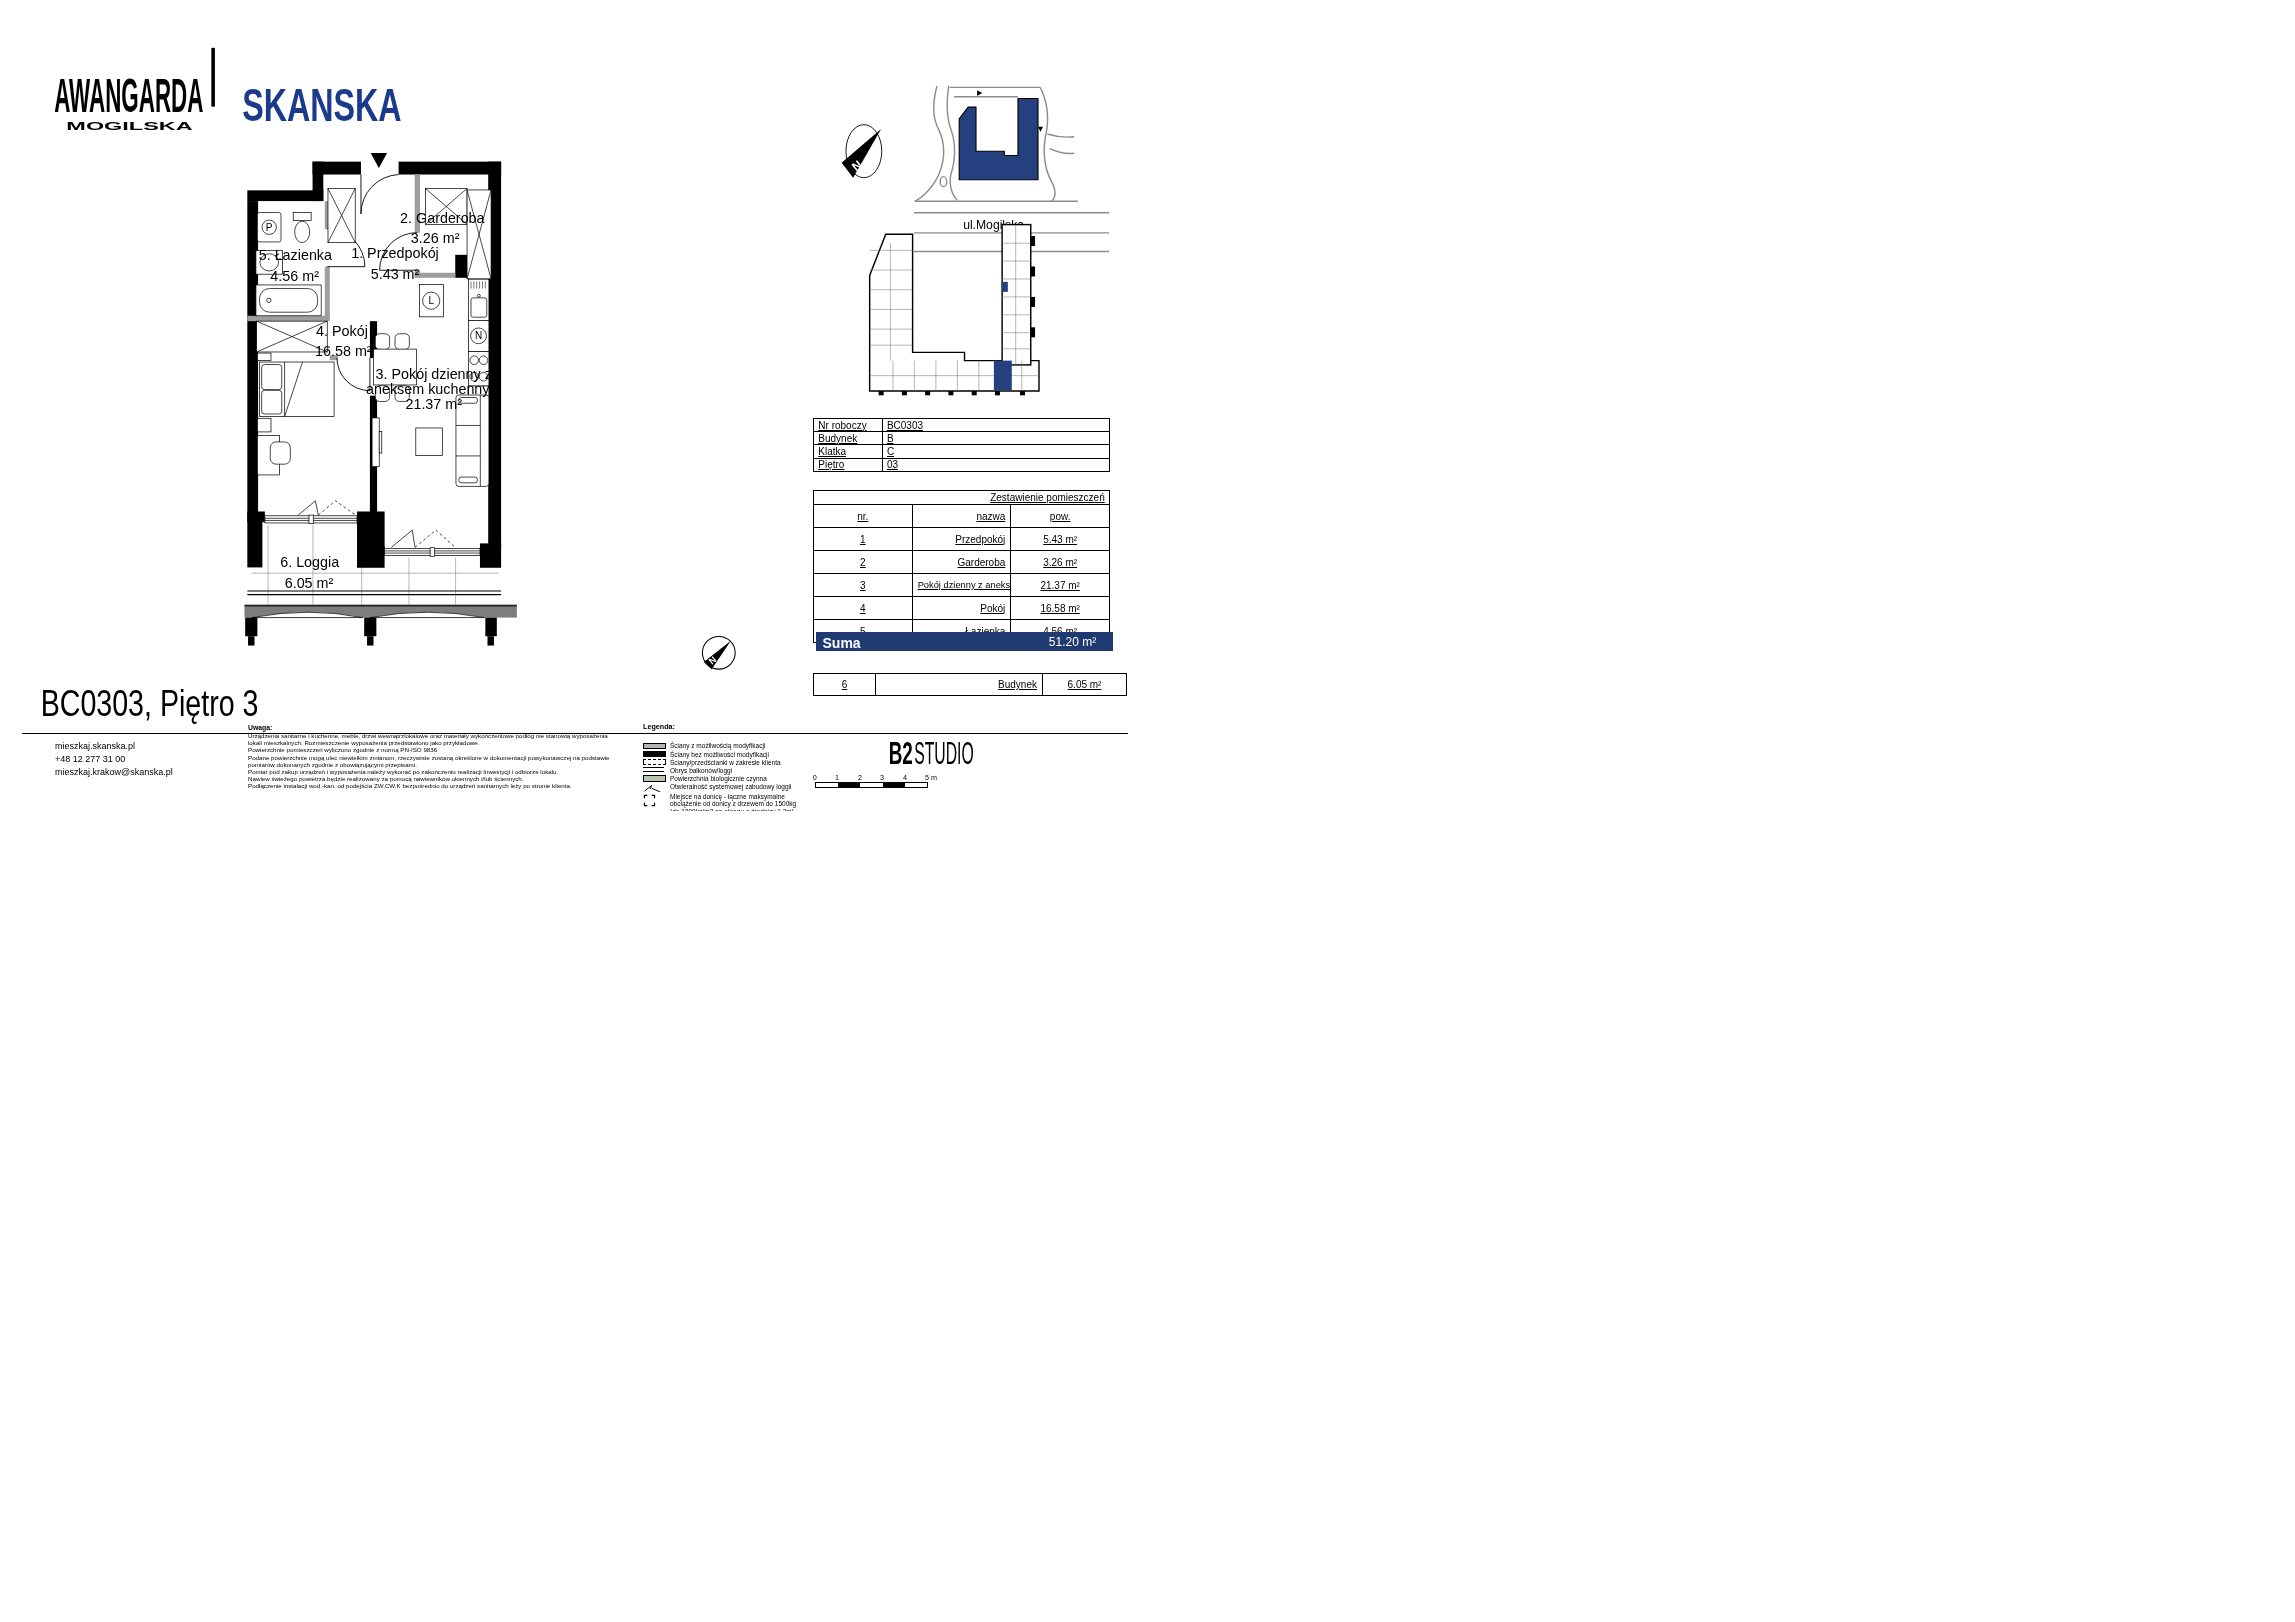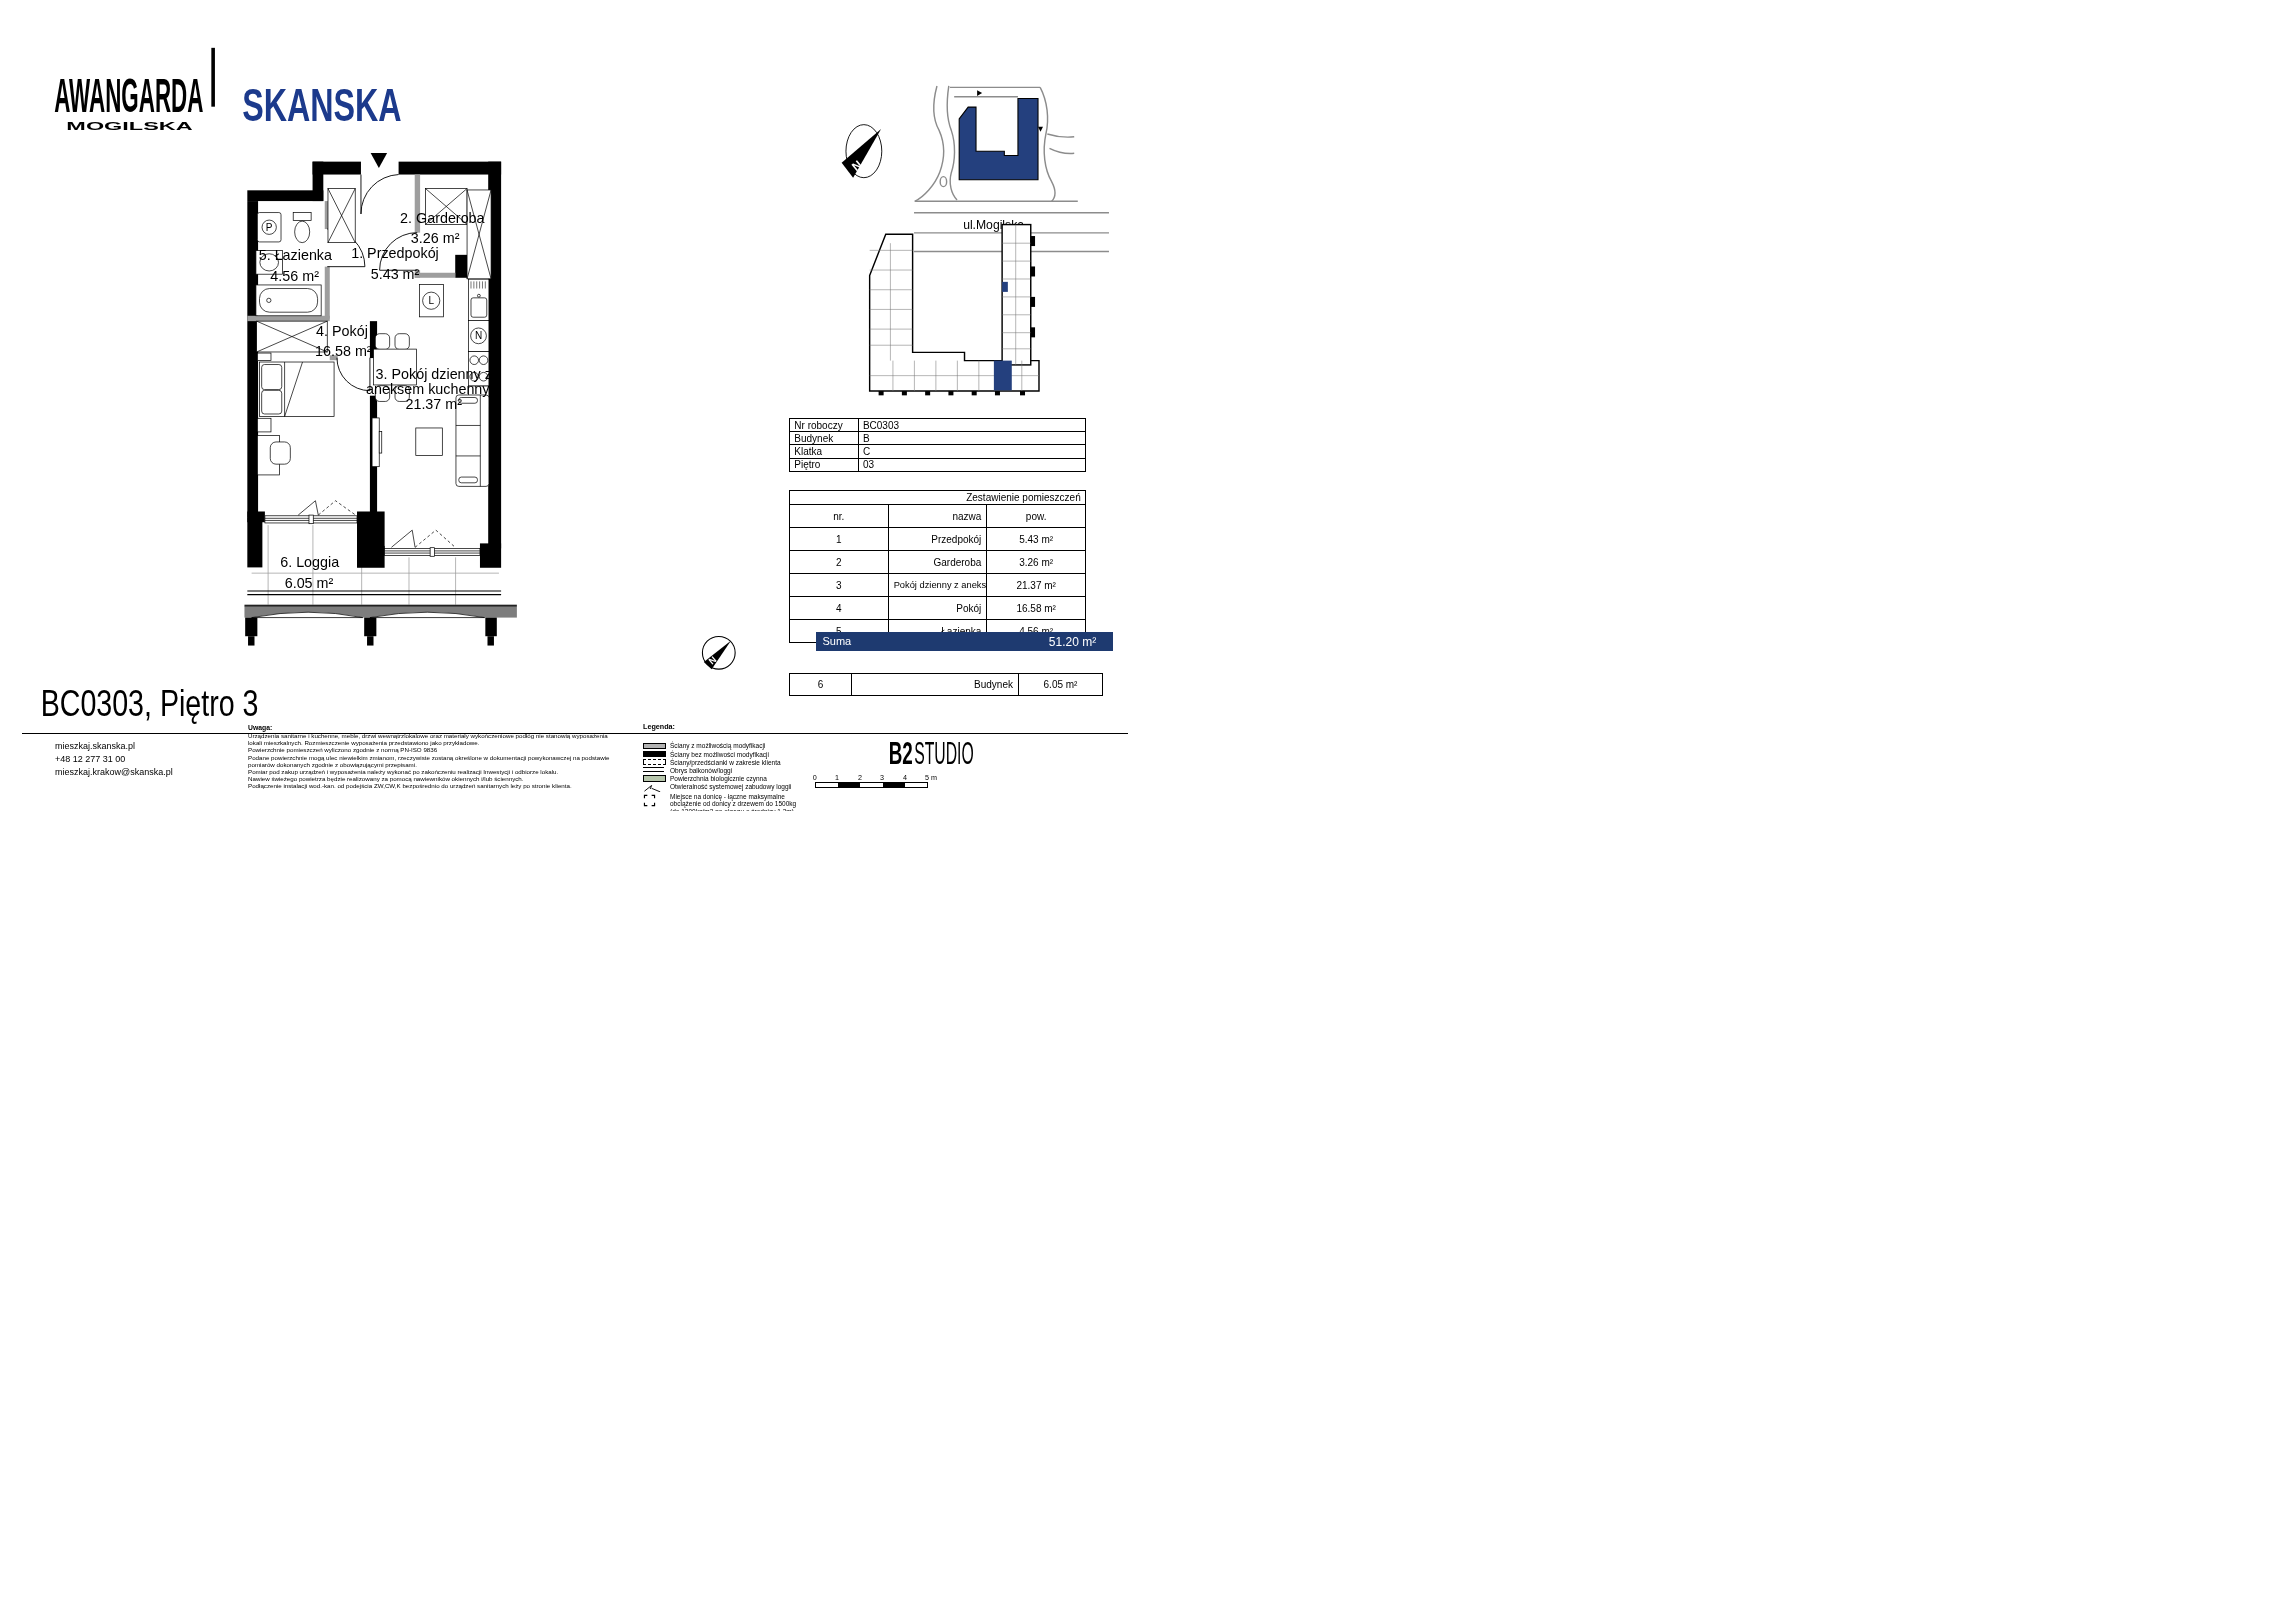--- a/index.html
+++ b/index.html
@@ -1,34 +1,34 @@
 <!DOCTYPE html>
 <html style="font-size:11.5px"><head>
 <meta charset="utf-8">
 <style>
   html,body{margin:0;padding:0;background:#fff;}
   body{width:1148px;height:811px;position:relative;font-family:"Liberation Sans",sans-serif;color:#000;overflow:hidden;}
   .abs{position:absolute;}
   svg text{font-family:"Liberation Sans",sans-serif;}
   
-  .tbl{position:absolute;left:789px;width:297px;border-collapse:collapse;table-layout:fixed;}
+  .tbl{position:absolute;left:813px;width:297px;border-collapse:collapse;table-layout:fixed;text-decoration:underline;}
   .tbl td,.tbl th{border:0.7px solid #000;font-weight:400;overflow:hidden;white-space:nowrap;}
   .tbl{border:1.4px solid #000;}
   #unit-table{top:418px;font-size:10px;}
   #unit-table td{height:12.2px;padding:0 4.3px;}
   #unit-table td.lbl{width:59px;text-align:left;}
   #unit-table td.val{text-align:left;}
   #rooms-table{top:490px;font-size:10px;}
   #rooms-table .title-row td{height:13px;font-size:10px;padding:0 4.3px;text-align:right;}
   #rooms-table td{height:20px;}
   .col-nr{width:59px;text-align:center;margin-left:44px;}
   .col-name{width:156px;text-align:right;padding:0 5px;}
   .col-pow{width:81px;text-align:center;}
   #suma-bar{position:absolute;left:816px;top:632px;width:297px;height:19.4px;background:#1e3a70;color:#fff;}
-  #suma-bar .s-lbl{position:absolute;left:6.5px;top:2.9px;font-size:11px;font-weight:400;}
+  #suma-bar .s-lbl{position:absolute;left:6.5px;top:2.9px;font-size:14px;font-weight:700;}
   #suma-bar .s-val{position:absolute;right:0;top:2.9px;width:81px;text-align:center;font-size:12px;}
   #loggia-table{top:673px;font-size:10px;}
   #loggia-table td{height:19.4px;}
   
   #footer-rule{position:absolute;left:21.5px;top:733px;width:1106px;height:1.4px;background:#000;}
   #contact{position:absolute;left:55px;top:740px;font-size:9px;line-height:13px;}
   #notes{position:absolute;left:248px;top:724px;width:402px;font-size:6.2px;line-height:7.2px;}
   #notes .n-title{font-weight:700;font-size:6.8px;margin-bottom:0.7px;}
   #legend{position:absolute;left:643px;top:723px;width:158px;font-size:6.5px;line-height:7.4px;}
   #legend .lg-title{font-weight:700;font-size:7.2px;margin-bottom:12px;}

